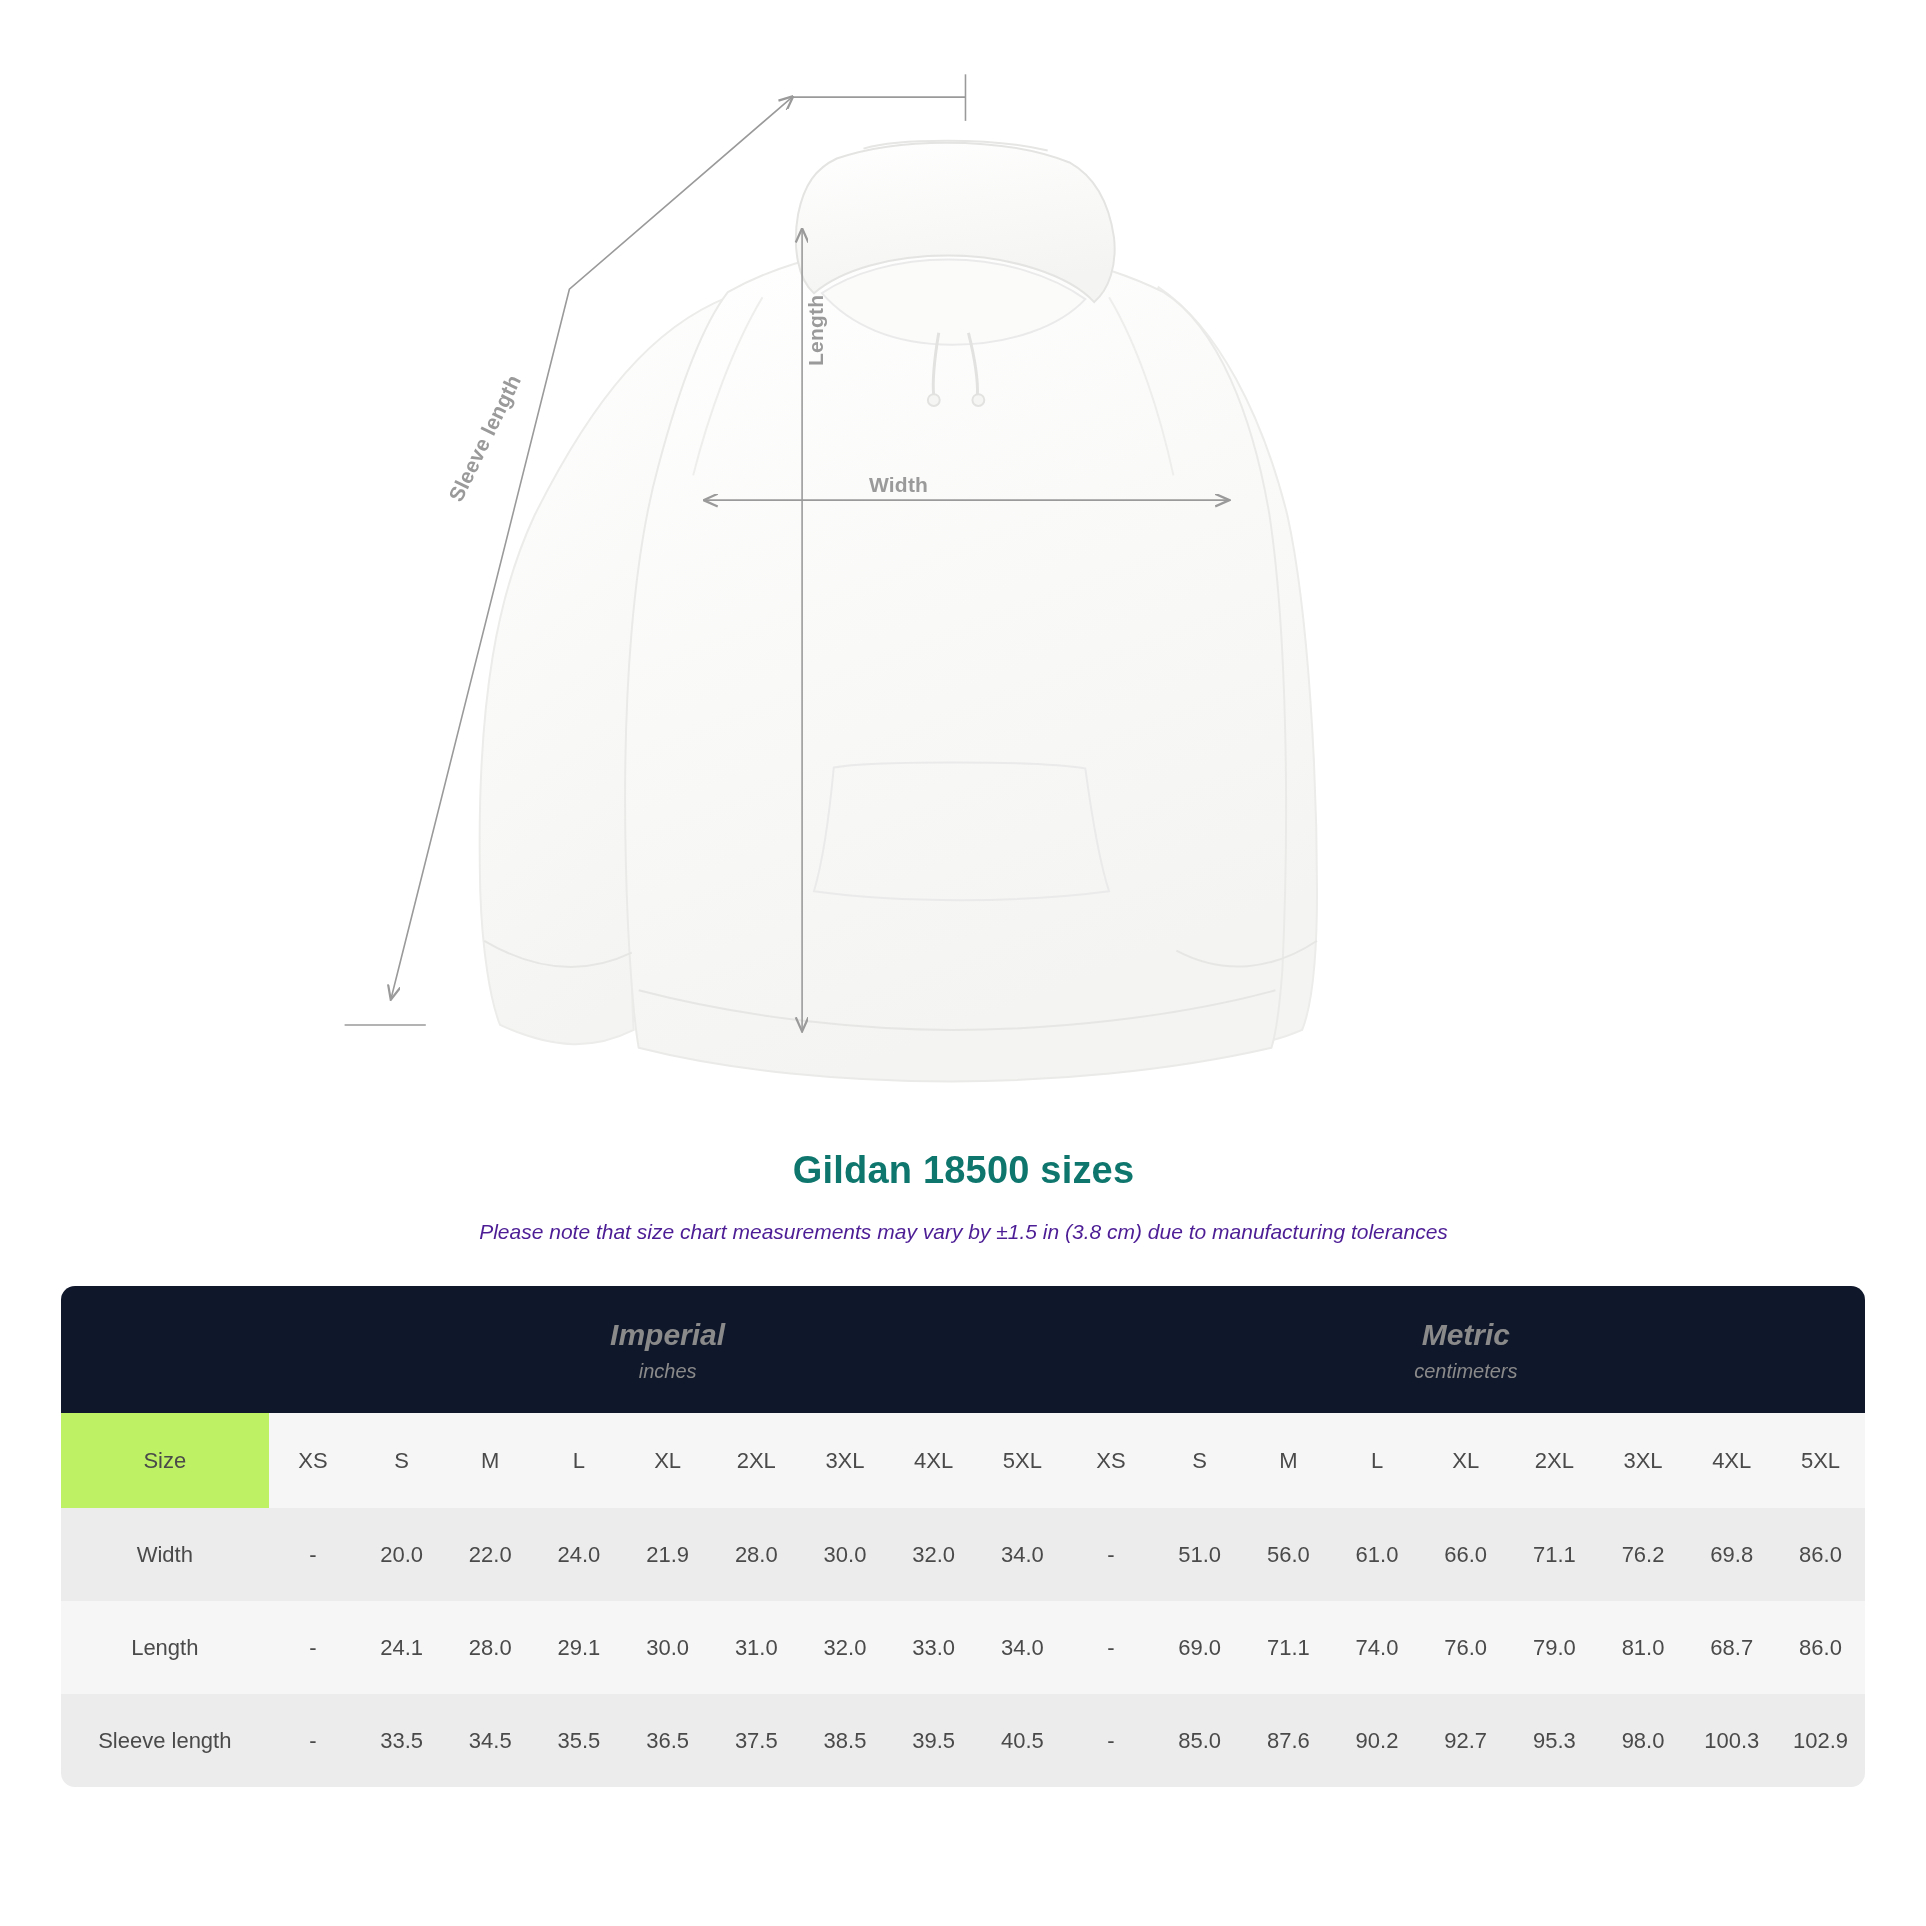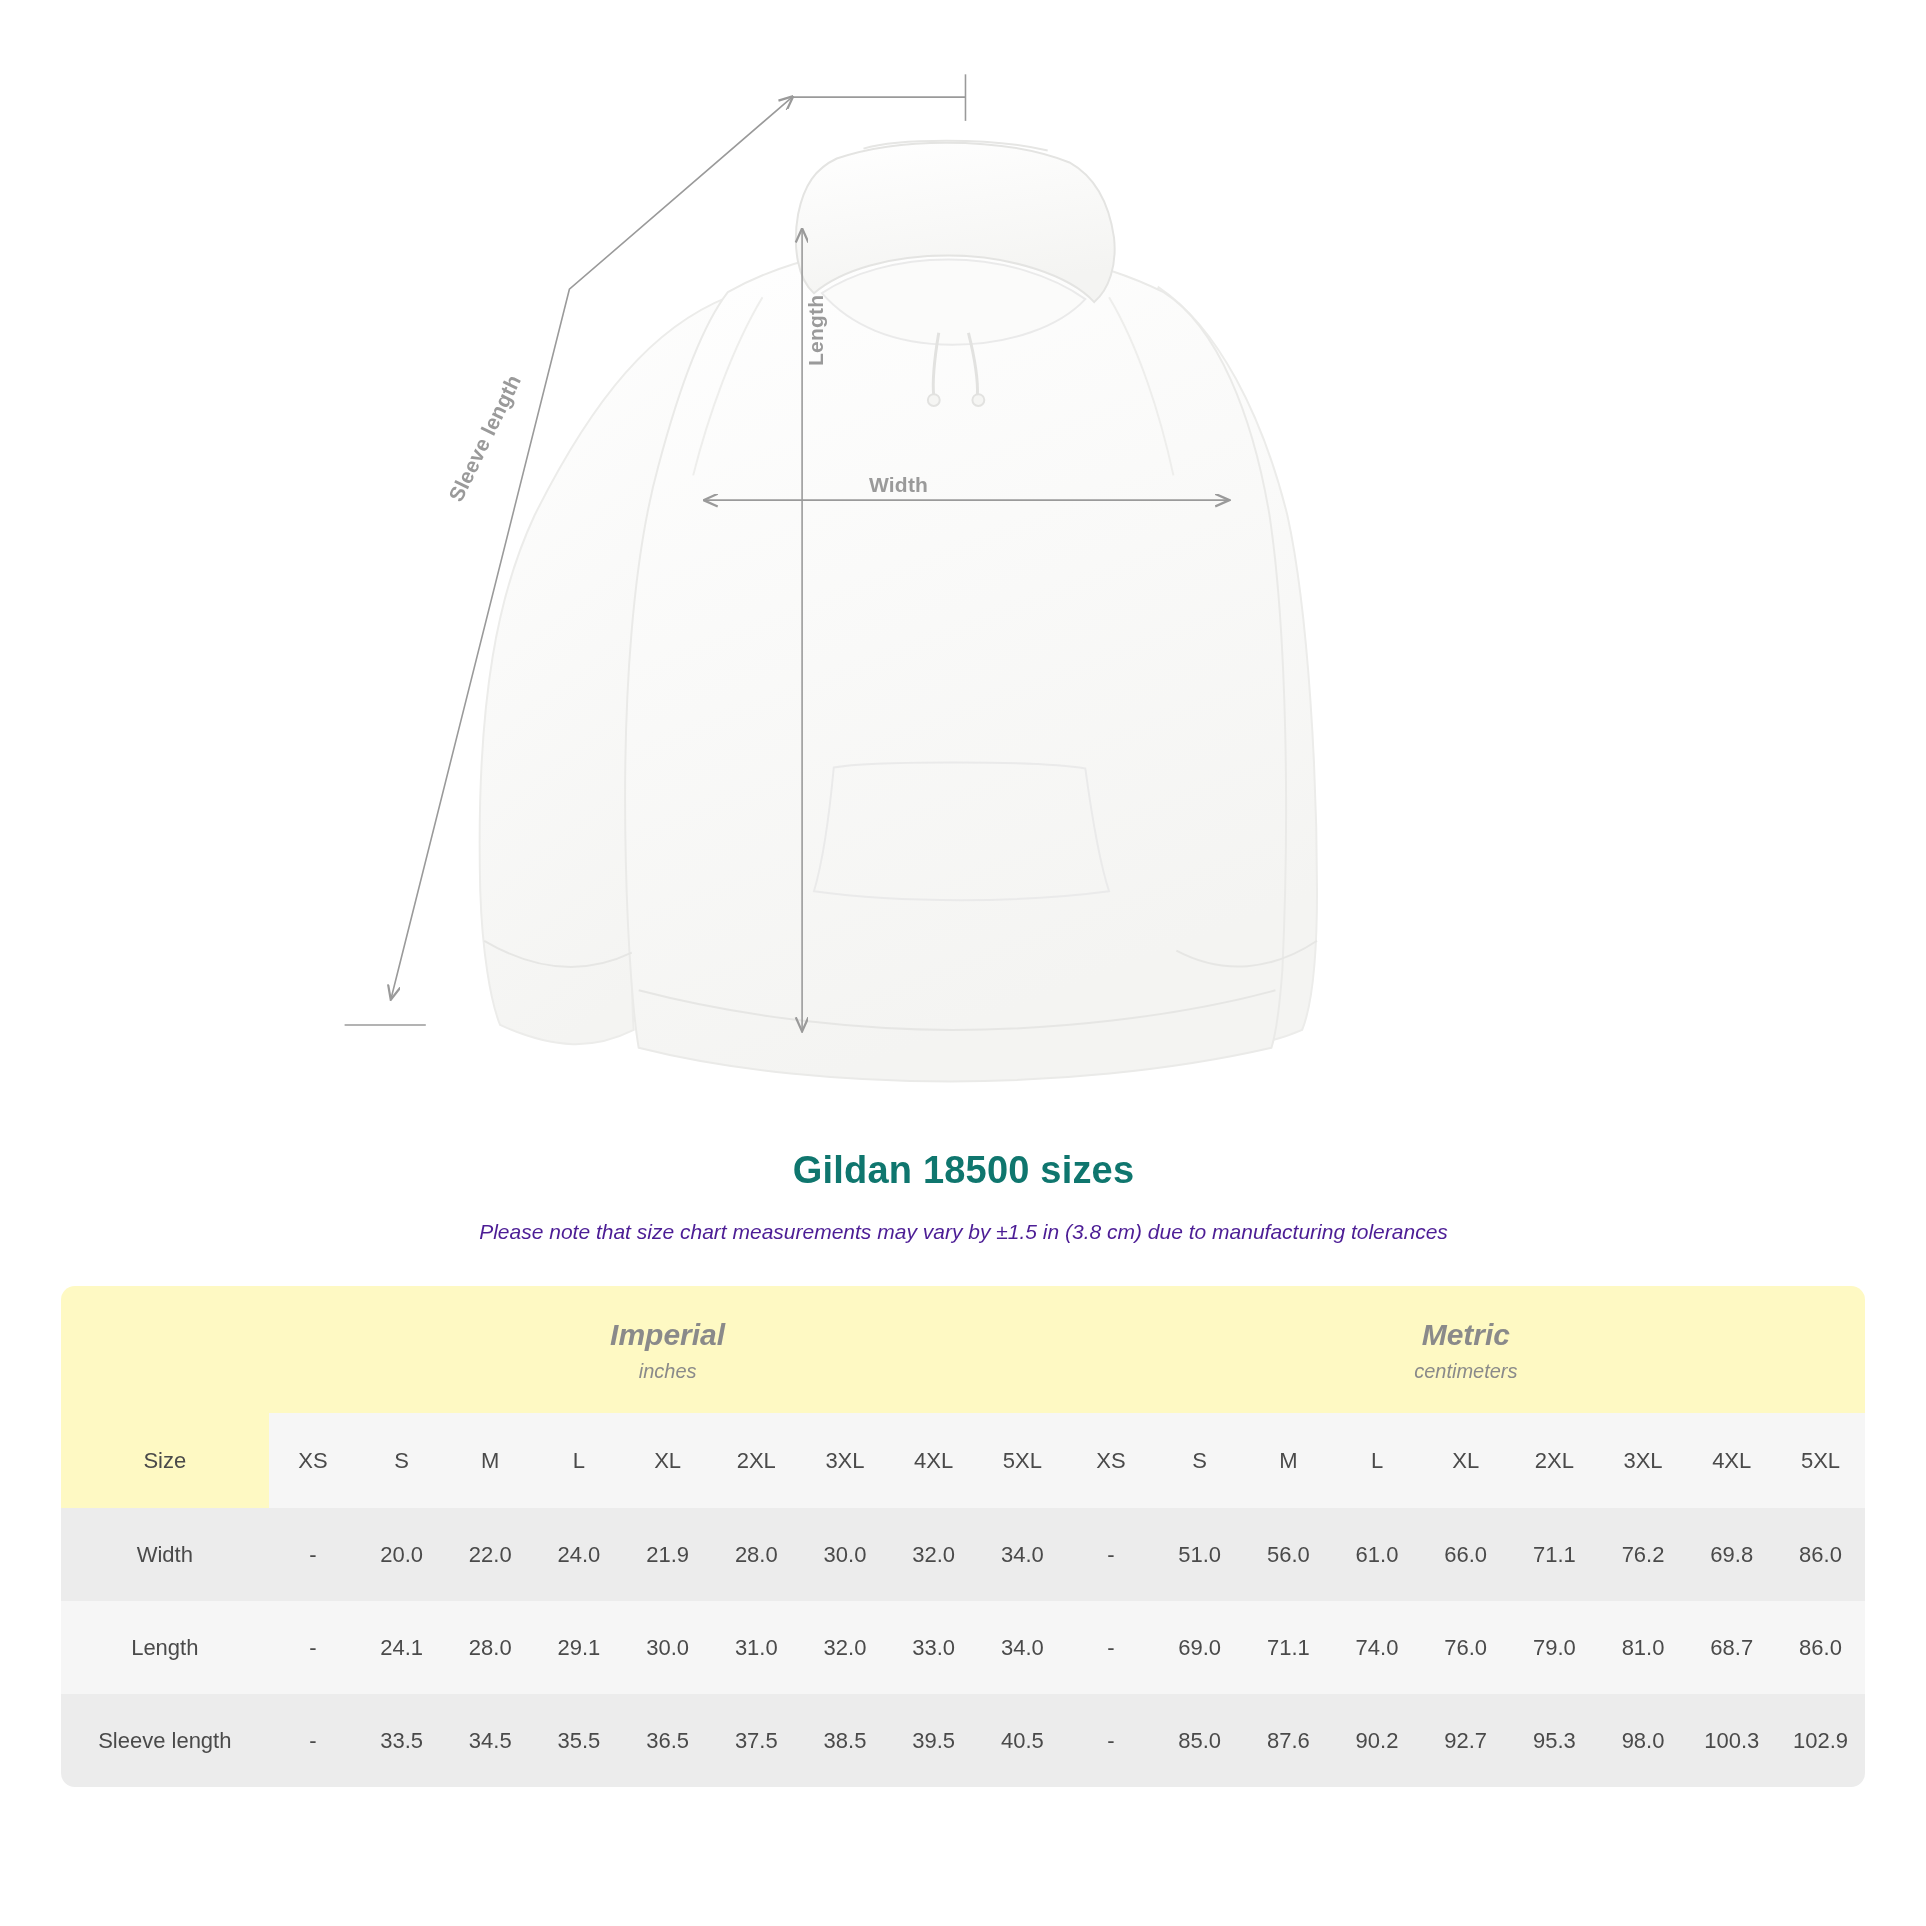--- a/index.html
+++ b/index.html
@@ -89,21 +89,21 @@
   table.size-table td, table.size-table th {
     text-align: center;
     vertical-align: middle;
     font-size: 22px;
     color: #4a4a4a;
     font-weight: normal;
     border: none;
   }
   
   .unit-row td {
-    background: #fef9c3;
+    background: #0f172a;
     height: 127px;
     padding: 0;
   }
   .unit-row td:first-child { border-top-left-radius: 14px; }
   .unit-row td:last-child { border-top-right-radius: 14px; }
   .unit-name {
     font-size: 30px;
     font-weight: bold;
     font-style: italic;
     color: #8a8a8a;
@@ -118,21 +118,21 @@
 
   
   .size-row td {
     background: #f6f6f6;
     height: 93px;
     font-weight: bold;
     color: #555;
     font-size: 23px;
   }
   .size-row td.rowhead {
-    background: #fef9c3;
+    background: #bef264;
   }
 
   .data-row td {
     height: 91px;
   }
   .data-row.alt td {
     background: #ececec;
   }
   .data-row.plain td {
     background: #f6f6f6;

